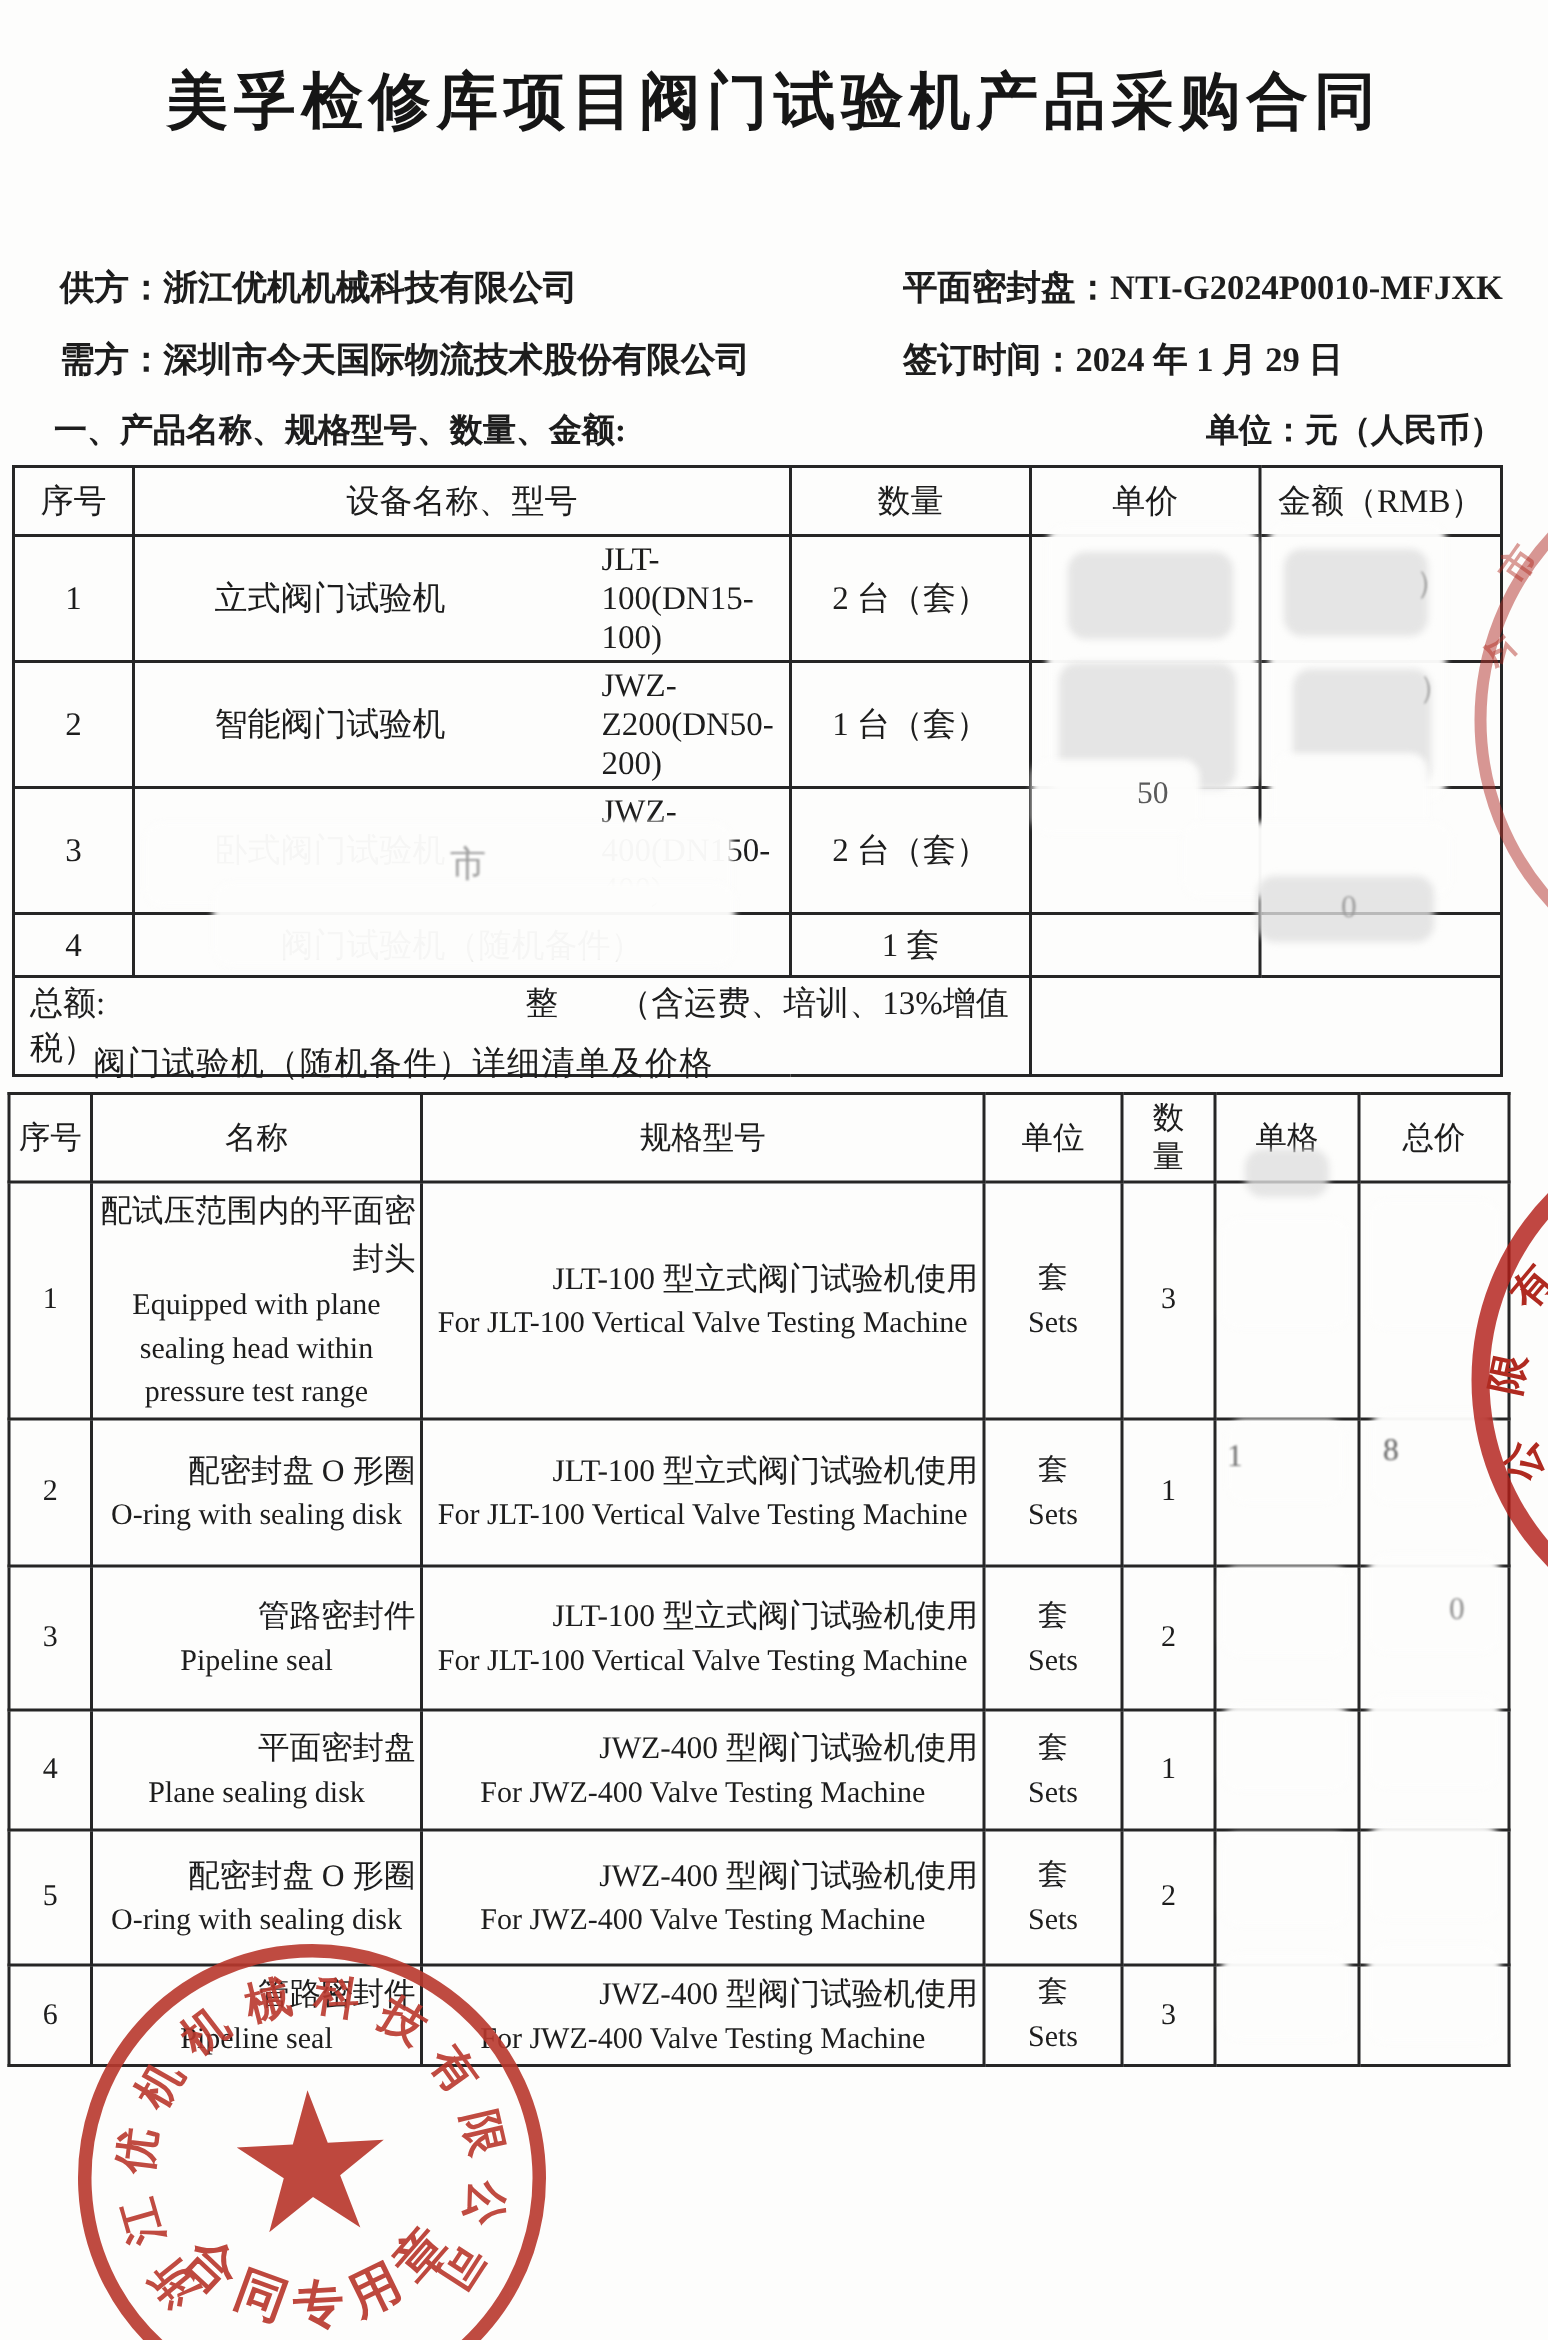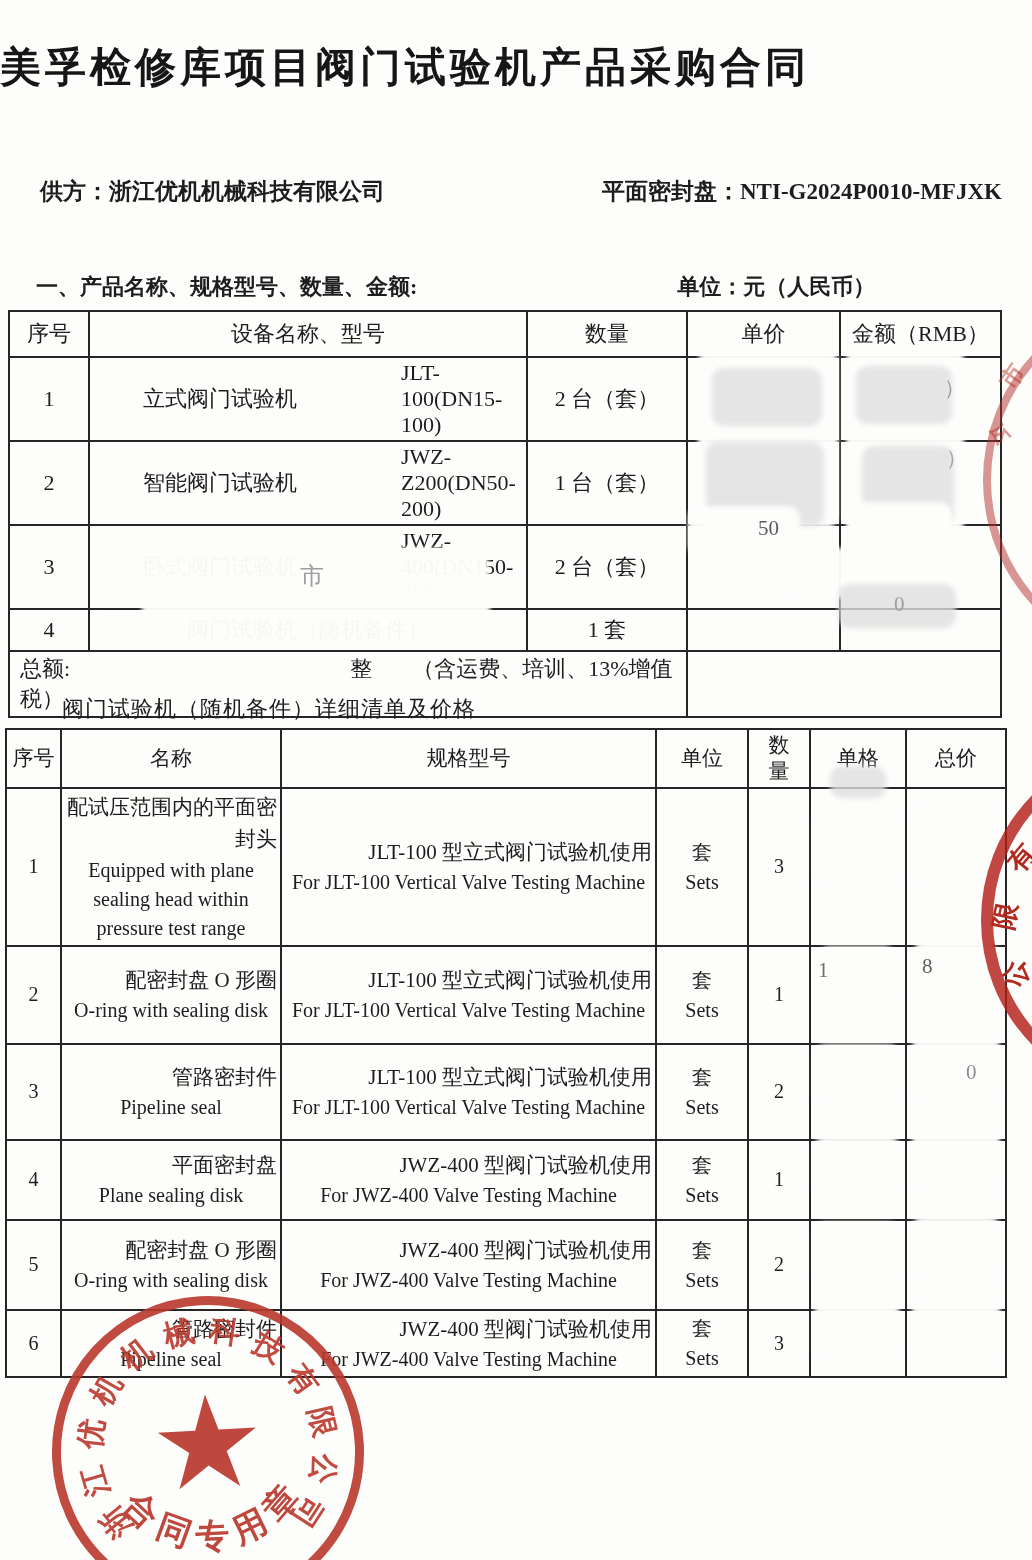--- a/index.html
+++ b/index.html
@@ -3,28 +3,28 @@
 <meta charset="utf-8">
 <style>
   html,body{margin:0;padding:0;background:#e8e8e8;}
   .page{
     position:relative;width:1032px;height:1560px;margin:0 auto;
     background:#fdfdfc;overflow:hidden;
     font-family:"Liberation Serif","DejaVu Serif",serif;color:#1d1d1d;
   }
   
   .doc-title{
-    position:absolute;left:0;top:40px;width:100%;text-align:left;
+    position:absolute;left:0;top:40px;width:100%;text-align:center;
     font-size:41px;font-weight:700;letter-spacing:4px;color:#161616;
   }
   .info-row{position:absolute;left:40px;right:30px;display:flex;justify-content:space-between;font-size:23px;font-weight:700;}
   .info-row.r1{top:176px;}
   .info-row.r2{top:224px;}
   .info-right{width:400px;text-align:left;}
-  .section-row{position:absolute;left:36px;right:30px;top:272px;display:flex;font-size:22px;font-weight:700;}
+  .section-row{position:absolute;left:36px;right:30px;top:272px;display:flex;font-size:22px;font-weight:700;justify-content:space-between;}
   .section-row .unit-note{margin-left:260px;font-weight:700;}
   
   table{border-collapse:collapse;table-layout:fixed;position:absolute;background:transparent;padding-left:22px;}
   td,th{border:2px solid #262626;font-weight:400;text-align:center;vertical-align:middle;padding:2px 3px;overflow:hidden;}
   .t1{left:8px;top:310px;width:992px;font-size:22px;}
   .t1 th{font-size:22px;}
   .t1 .nmrow{display:flex;align-items:center;text-align:left;padding-left:50px;}
   .t1 .nm{width:258px;flex:none;}
   .t1 .total-left{text-align:left;padding-left:10px;}
   .t1 .total-left .gap{display:inline-block;width:280px;}
@@ -64,20 +64,24 @@
 <body>
 
 <div class="page">
 
   <div class="doc-title">美孚检修库项目阀门试验机产品采购合同</div>
 
   <div class="info-row r1">
     <div><span>供方：</span><span>浙江优机机械科技有限公司</span></div>
     <div class="info-right"><span>平面密封盘：</span><span>NTI-G2024P0010-MFJXK</span></div>
   </div>
+  <div class="info-row r2">
+    <div><span>需方：</span><span>深圳市今天国际物流技术股份有限公司</span></div>
+    <div class="info-right"><span>签订时间：</span><span>2024 年 1 月 29 日</span></div>
+  </div>
 
   <div class="section-row">
     <span>一、产品名称、规格型号、数量、金额:</span>
     <span class="unit-note">单位：元（人民币）</span>
   </div>
 
   <table class="t1">
     <colgroup>
         <col style="width:80px">
         <col style="width:438px">

